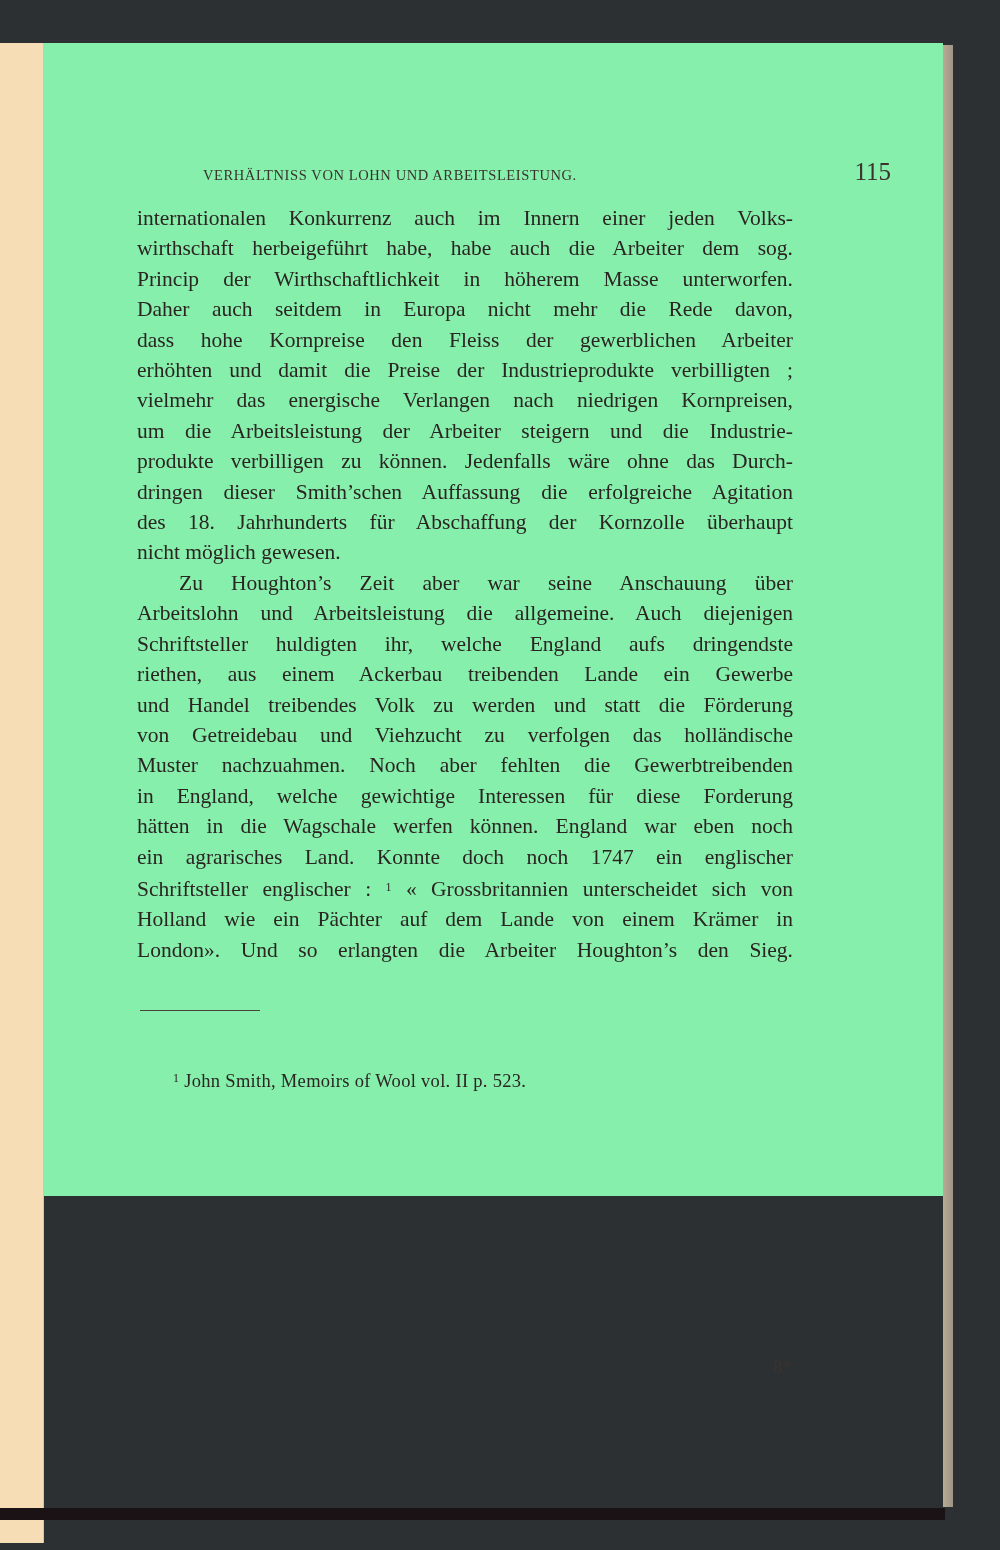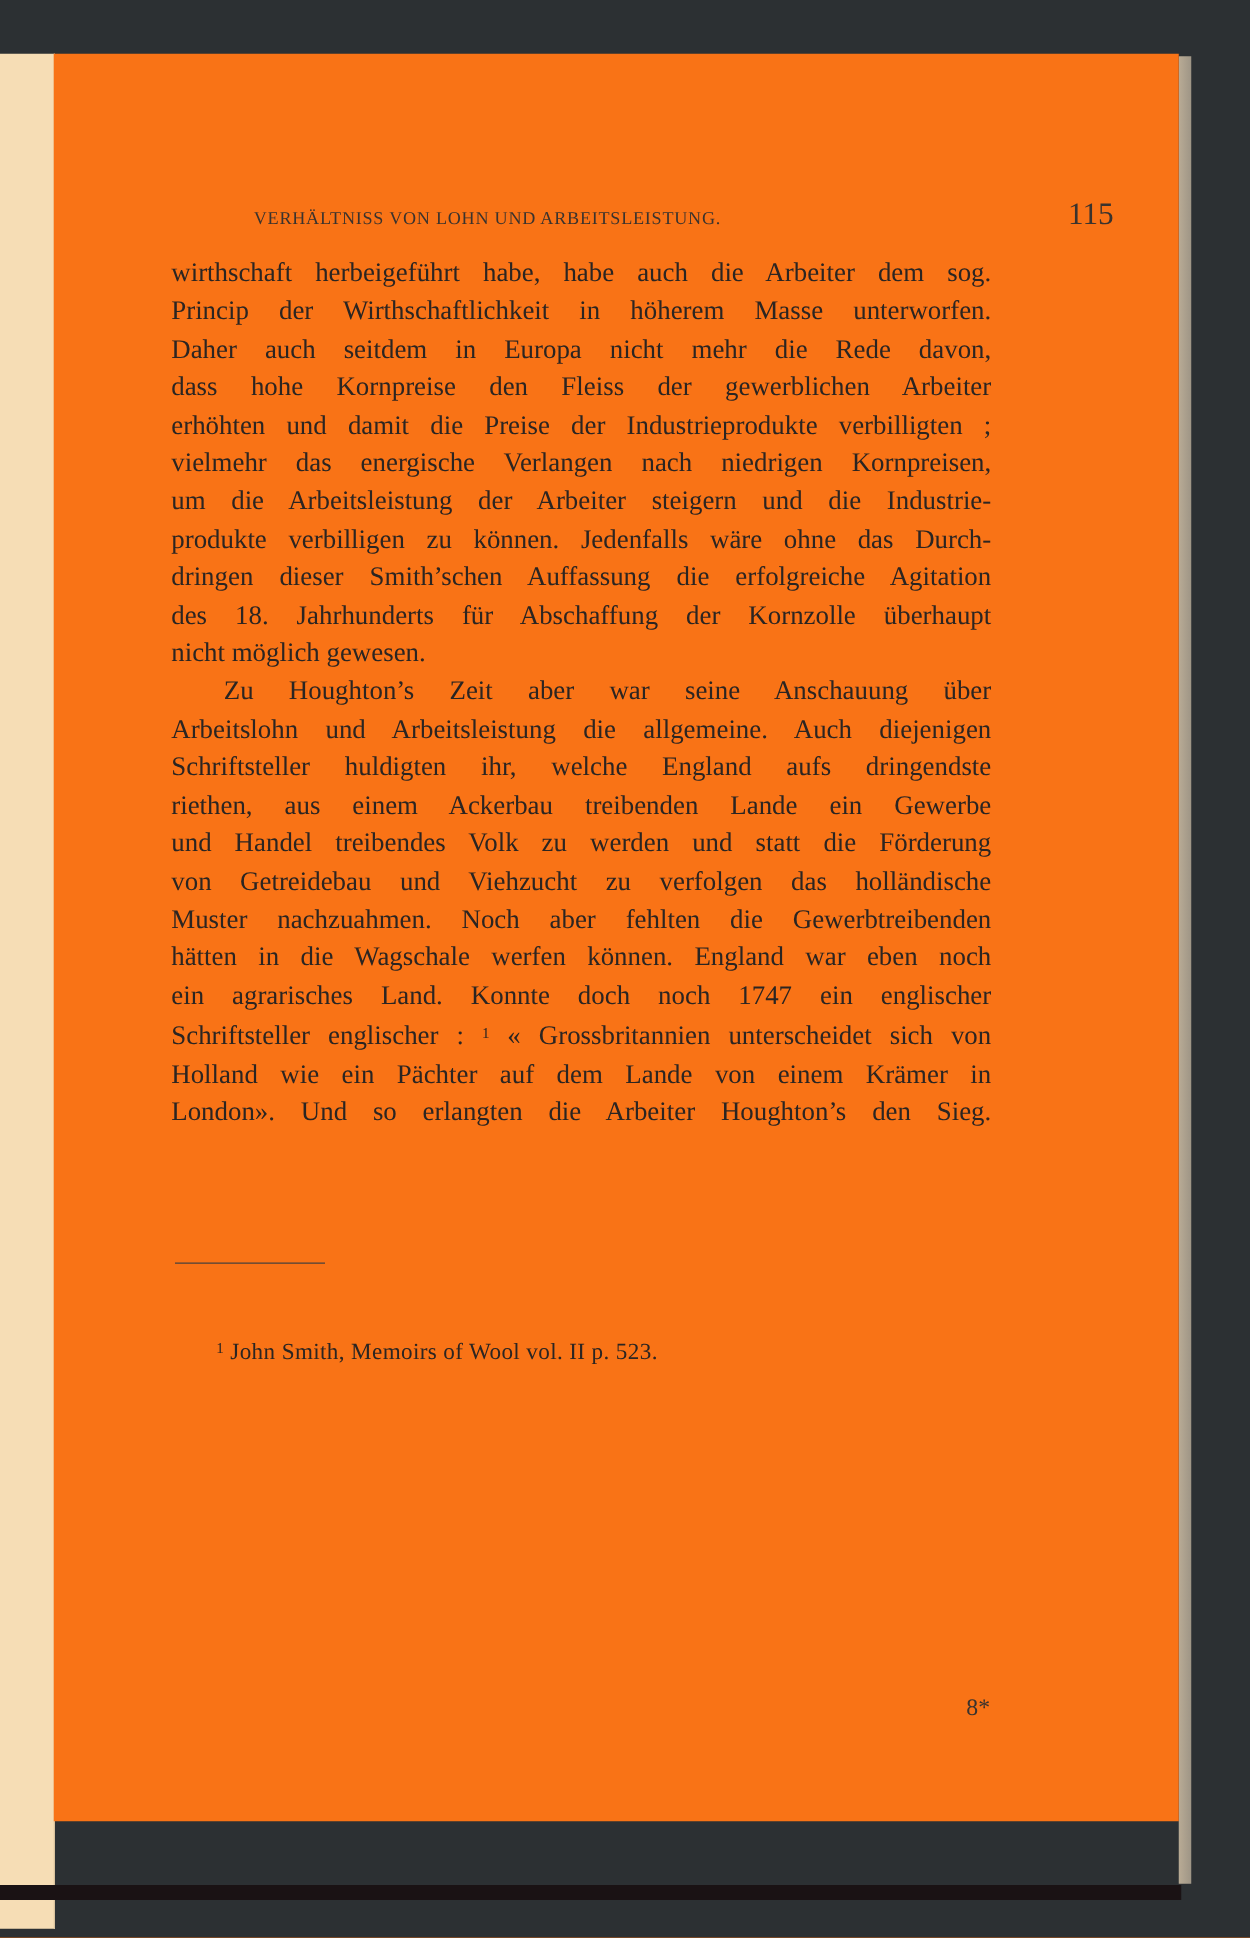--- a/index.html
+++ b/index.html
@@ -21,22 +21,22 @@
     }
     .page-shadow {
       position: absolute; left: 0; top: 1508px; width: 945px; height: 12px;
       background: #1a1214;
     }
     .page-edge {
       position: absolute; left: 943px; top: 45px; width: 10px; height: 1462px;
       background: linear-gradient(to right, #b9ab95, #9e9586);
     }
     .page {
-      position: absolute; left: 43px; top: 43px; width: 900px; height: 1414px;
-      background: #f97316;
+      position: absolute; left: 43px; top: 43px; width: 900px; height: 1153px;
+      background: #86efac;
       color: #2b2522;
     }
     .running-head {
       position: absolute; left: 160px; top: 115px; width: 680px;
       display: flex; justify-content: space-between; align-items: baseline;
     }
     .running-title {
       font-size: 14.5px; letter-spacing: 0.6px; color: #3a332e;
     }
     .page-number {
@@ -77,40 +77,42 @@
 <div class="page-shadow"></div>
 
 <div class="page">
   <div class="running-head">
     <span class="running-title">VERHÄLTNISS VON LOHN UND ARBEITSLEISTUNG.</span>
     <span class="page-number">115</span>
   </div>
 
   <div class="body-text">
     <p>
+      <span class="line">internationalen Konkurrenz auch im Innern einer jeden Volks-</span>
       <span class="line">wirthschaft herbeigeführt habe, habe auch die Arbeiter dem sog.</span>
       <span class="line">Princip der Wirthschaftlichkeit in höherem Masse unterworfen.</span>
       <span class="line">Daher auch seitdem in Europa nicht mehr die Rede davon,</span>
       <span class="line">dass hohe Kornpreise den Fleiss der gewerblichen Arbeiter</span>
       <span class="line">erhöhten und damit die Preise der Industrieprodukte verbilligten ;</span>
       <span class="line">vielmehr das energische Verlangen nach niedrigen Kornpreisen,</span>
       <span class="line">um die Arbeitsleistung der Arbeiter steigern und die Industrie-</span>
       <span class="line">produkte verbilligen zu können. Jedenfalls wäre ohne das Durch-</span>
       <span class="line">dringen dieser Smith’schen Auffassung die erfolgreiche Agitation</span>
       <span class="line">des 18. Jahrhunderts für Abschaffung der Kornzolle überhaupt</span>
       <span class="line last">nicht möglich gewesen.</span>
     </p>
     <p>
       <span class="line indent">Zu Houghton’s Zeit aber war seine Anschauung über</span>
       <span class="line">Arbeitslohn und Arbeitsleistung die allgemeine. Auch diejenigen</span>
       <span class="line">Schriftsteller huldigten ihr, welche England aufs dringendste</span>
       <span class="line">riethen, aus einem Ackerbau treibenden Lande ein Gewerbe</span>
       <span class="line">und Handel treibendes Volk zu werden und statt die Förderung</span>
       <span class="line">von Getreidebau und Viehzucht zu verfolgen das holländische</span>
       <span class="line">Muster nachzuahmen. Noch aber fehlten die Gewerbtreibenden</span>
+      <span class="line">in England, welche gewichtige Interessen für diese Forderung</span>
       <span class="line">hätten in die Wagschale werfen können. England war eben noch</span>
       <span class="line">ein agrarisches Land. Konnte doch noch 1747 ein englischer</span>
       <span class="line"><span>Schriftsteller englischer : </span><span class="fn-ref">1</span><span> « Grossbritannien unterscheidet sich von</span></span>
       <span class="line">Holland wie ein Pächter auf dem Lande von einem Krämer in</span>
       <span class="line">London». Und so erlangten die Arbeiter Houghton’s den Sieg.</span>
     </p>
   </div>
 
   <div class="footnote-rule"></div>
   <div class="footnote">

